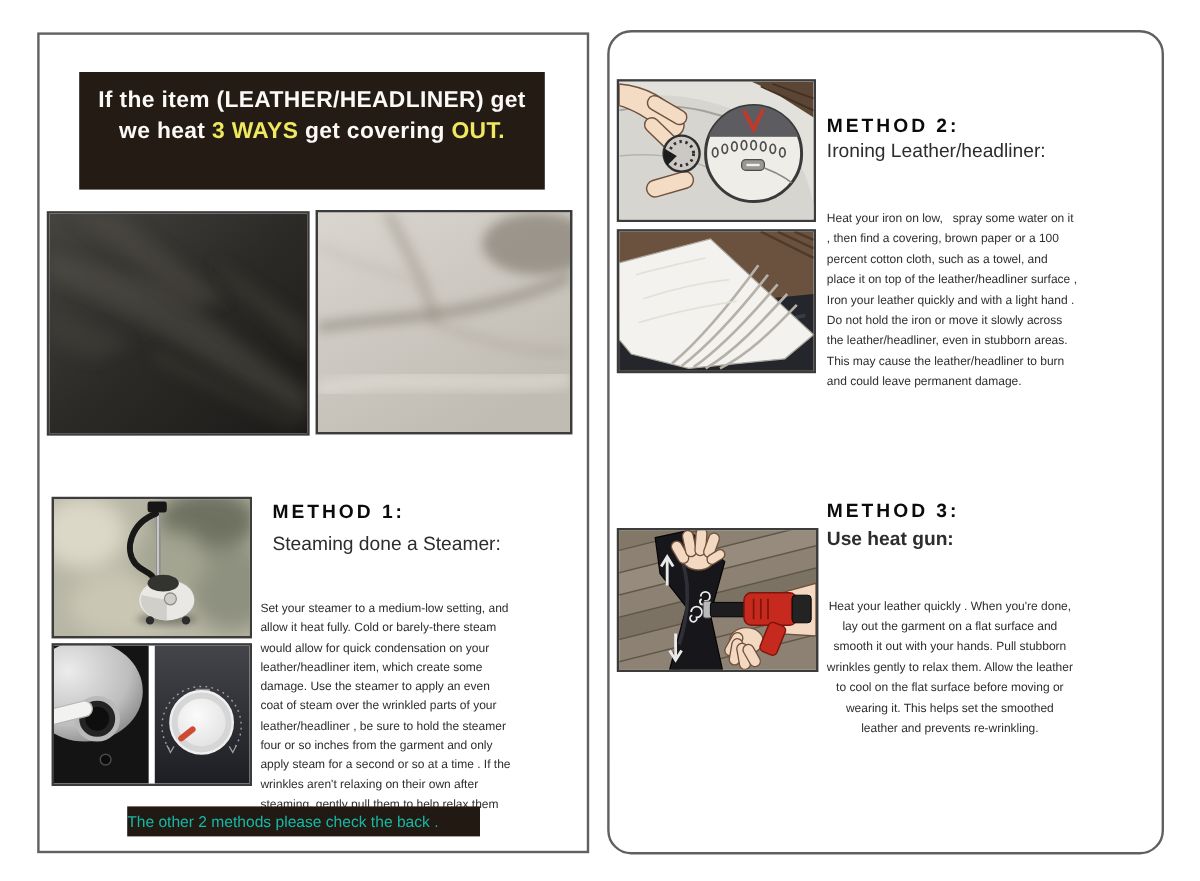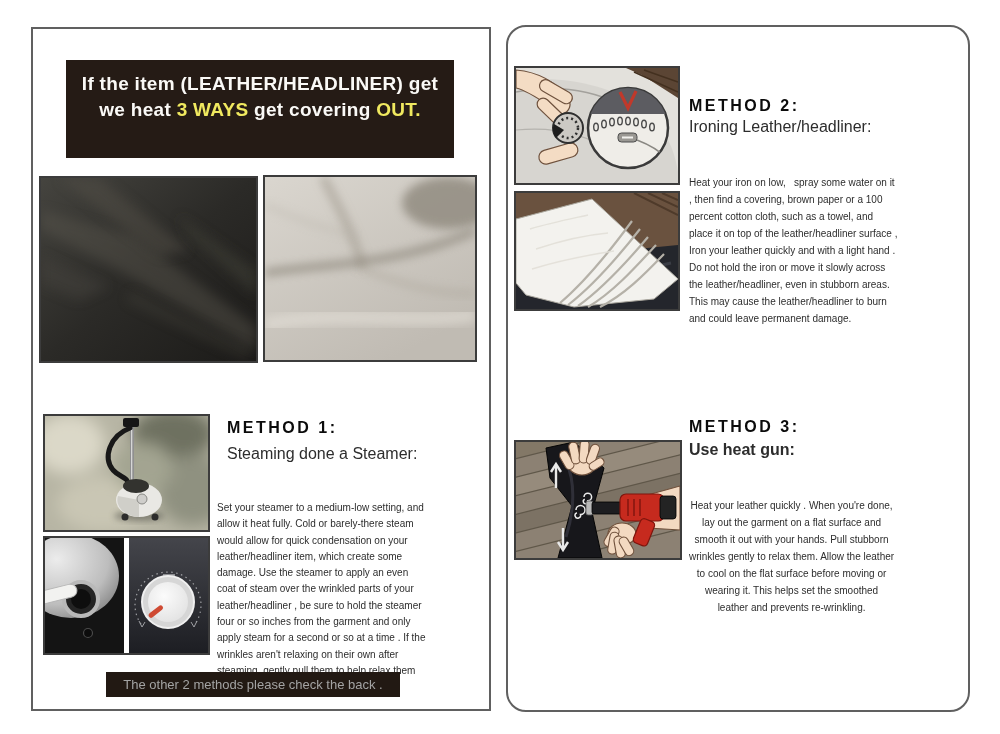--- a/index.html
+++ b/index.html
@@ -38,21 +38,21 @@
   .m1-body{left:184px;top:432px;}
   .m2-title{left:181px;top:70px;}
   .m2-sub{left:181px;top:91px;}
   .m2-body{left:181px;top:108px;}
   .m3-title{left:181px;top:391px;}
   .m3-sub{left:181px;top:414px;font-weight:bold;}
   .m3-body{left:181px;top:431px;text-align:center;}
 
   
   .footer-banner{left:73px;top:643px;width:294px;height:25px;background:#221913;
-                 color:#a3a3a3;font-size:13px;line-height:25px;text-align:center;}
+                 color:#14b8a6;font-size:13px;line-height:25px;}
 </style>
 </head>
 <body>
 
 <div class="canvas">
 
   <section class="panel left">
 
     <div class="abs banner">
       <div>If the item (LEATHER/HEADLINER) get</div>

